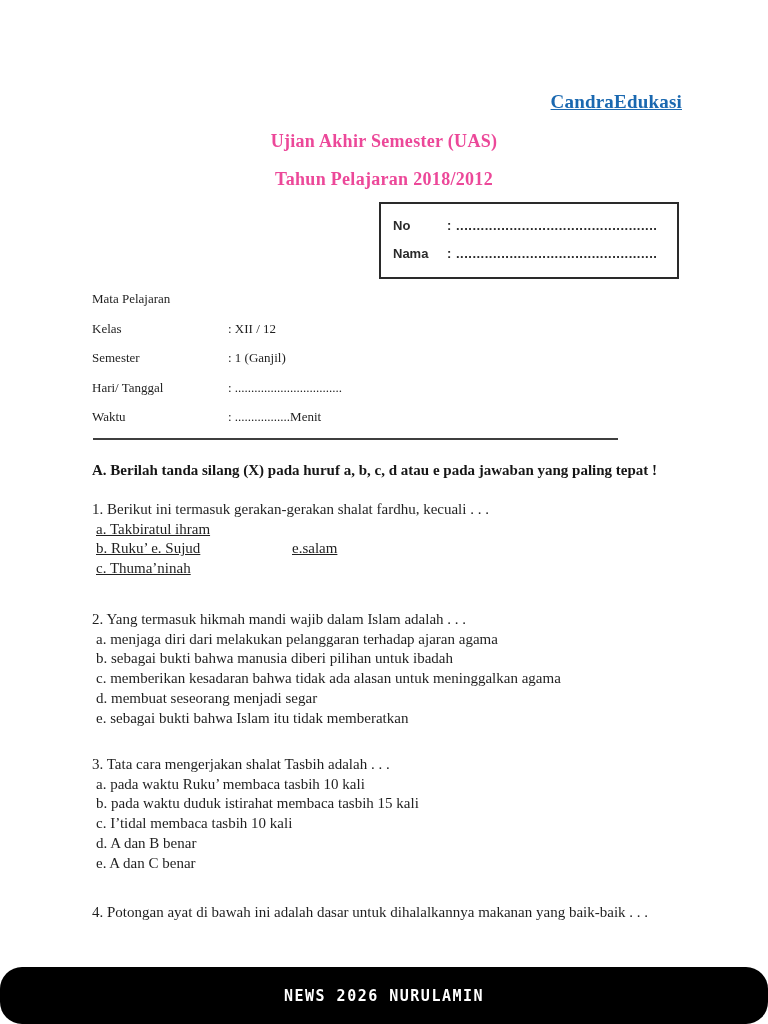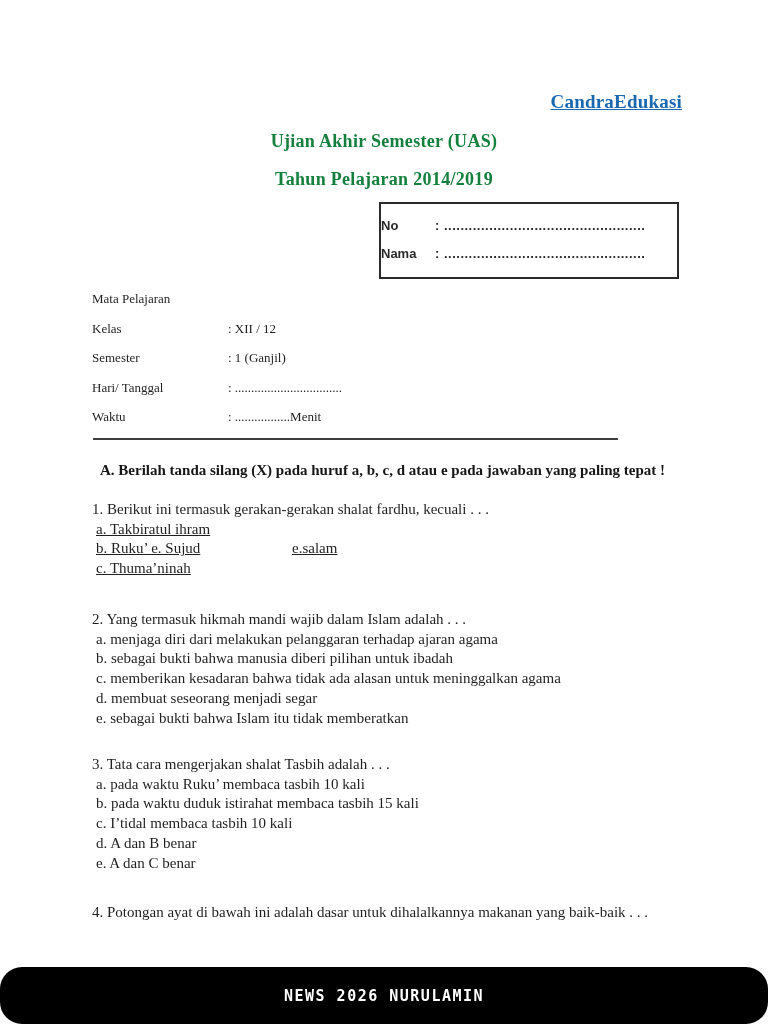--- a/index.html
+++ b/index.html
@@ -7,48 +7,48 @@
     position:relative; width:768px; height:1024px; background:#ffffff;
     font-family:"Liberation Serif", serif; color:#1f1f1f; overflow:hidden;
   }
   .brand {
     position:absolute; top:91px; right:86px;
     font-size:19px; font-weight:bold; color:#1a68b0;
     text-decoration:underline; cursor:pointer; letter-spacing:0.2px;
   }
   .title1, .title2 {
     position:absolute; left:0; width:100%; text-align:center;
-    font-size:18px; font-weight:bold; color:#15803d; letter-spacing:0.3px;
+    font-size:18px; font-weight:bold; color:#ec4899; letter-spacing:0.3px;
   }
   .title1 { top:131px; }
   .title2 { top:169px; }
 
   .idbox {
     position:absolute; left:379px; top:202px; width:300px; height:77px;
     border:2px solid #2a2a2a; background:#ffffff;
     font-family:"Liberation Sans", sans-serif; font-weight:bold;
     font-size:13px; color:#2a2a2a; box-sizing:border-box;
   }
-  .idbox-row { display:grid; grid-template-columns:54px 1fr; }
+  .idbox-row { display:grid; grid-template-columns:54px 1fr; padding-left:12px; }
   .idbox-row.first { margin-top:14px; }
   .idbox-row.second { margin-top:13px; }
   .idbox-value { letter-spacing:0.5px; white-space:nowrap; overflow:hidden; }
 
   .meta { position:absolute; left:92px; top:291px; font-size:13px; color:#1f1f1f; }
   .meta-row { display:grid; grid-template-columns:136px auto; height:29.6px; }
   .meta-value { white-space:nowrap; }
 
   .divider {
     position:absolute; left:93px; top:438px; width:525px; height:2px;
     background:#3f3f3f;
   }
 
   .section-heading {
     position:absolute; left:92px; top:462px; width:660px;
-    font-size:15px; font-weight:bold; color:#161616; white-space:nowrap;margin-left:8px;
+    font-size:15px; font-weight:bold; color:#161616; white-space:nowrap;
   }
 
   .question { position:absolute; left:92px; font-size:15px; line-height:19.7px; color:#1f1f1f; }
   .q1 { top:500px; }
   .q2 { top:610px; }
   .q3 { top:755px; }
   .q4 { top:903px; white-space:nowrap; }
   .qtext { white-space:nowrap; }
   .optrow { display:grid; grid-template-columns:196px auto; padding-left:4px;text-decoration:underline; }
   .optcell { white-space:nowrap; }
@@ -64,21 +64,21 @@
   }
 </style>
 </head>
 <body>
 
 <div class="page">
 
   <a class="brand">CandraEdukasi</a>
 
   <div class="title1">Ujian Akhir Semester (UAS)</div>
-  <div class="title2">Tahun Pelajaran 2014/2019</div>
+  <div class="title2">Tahun Pelajaran 2018/2012</div>
 
   <div class="idbox">
     <div class="idbox-row first">
       <span>No</span>
       <span class="idbox-value">: .................................................</span>
     </div>
     <div class="idbox-row second">
       <span>Nama</span>
       <span class="idbox-value">: .................................................</span>
     </div>

